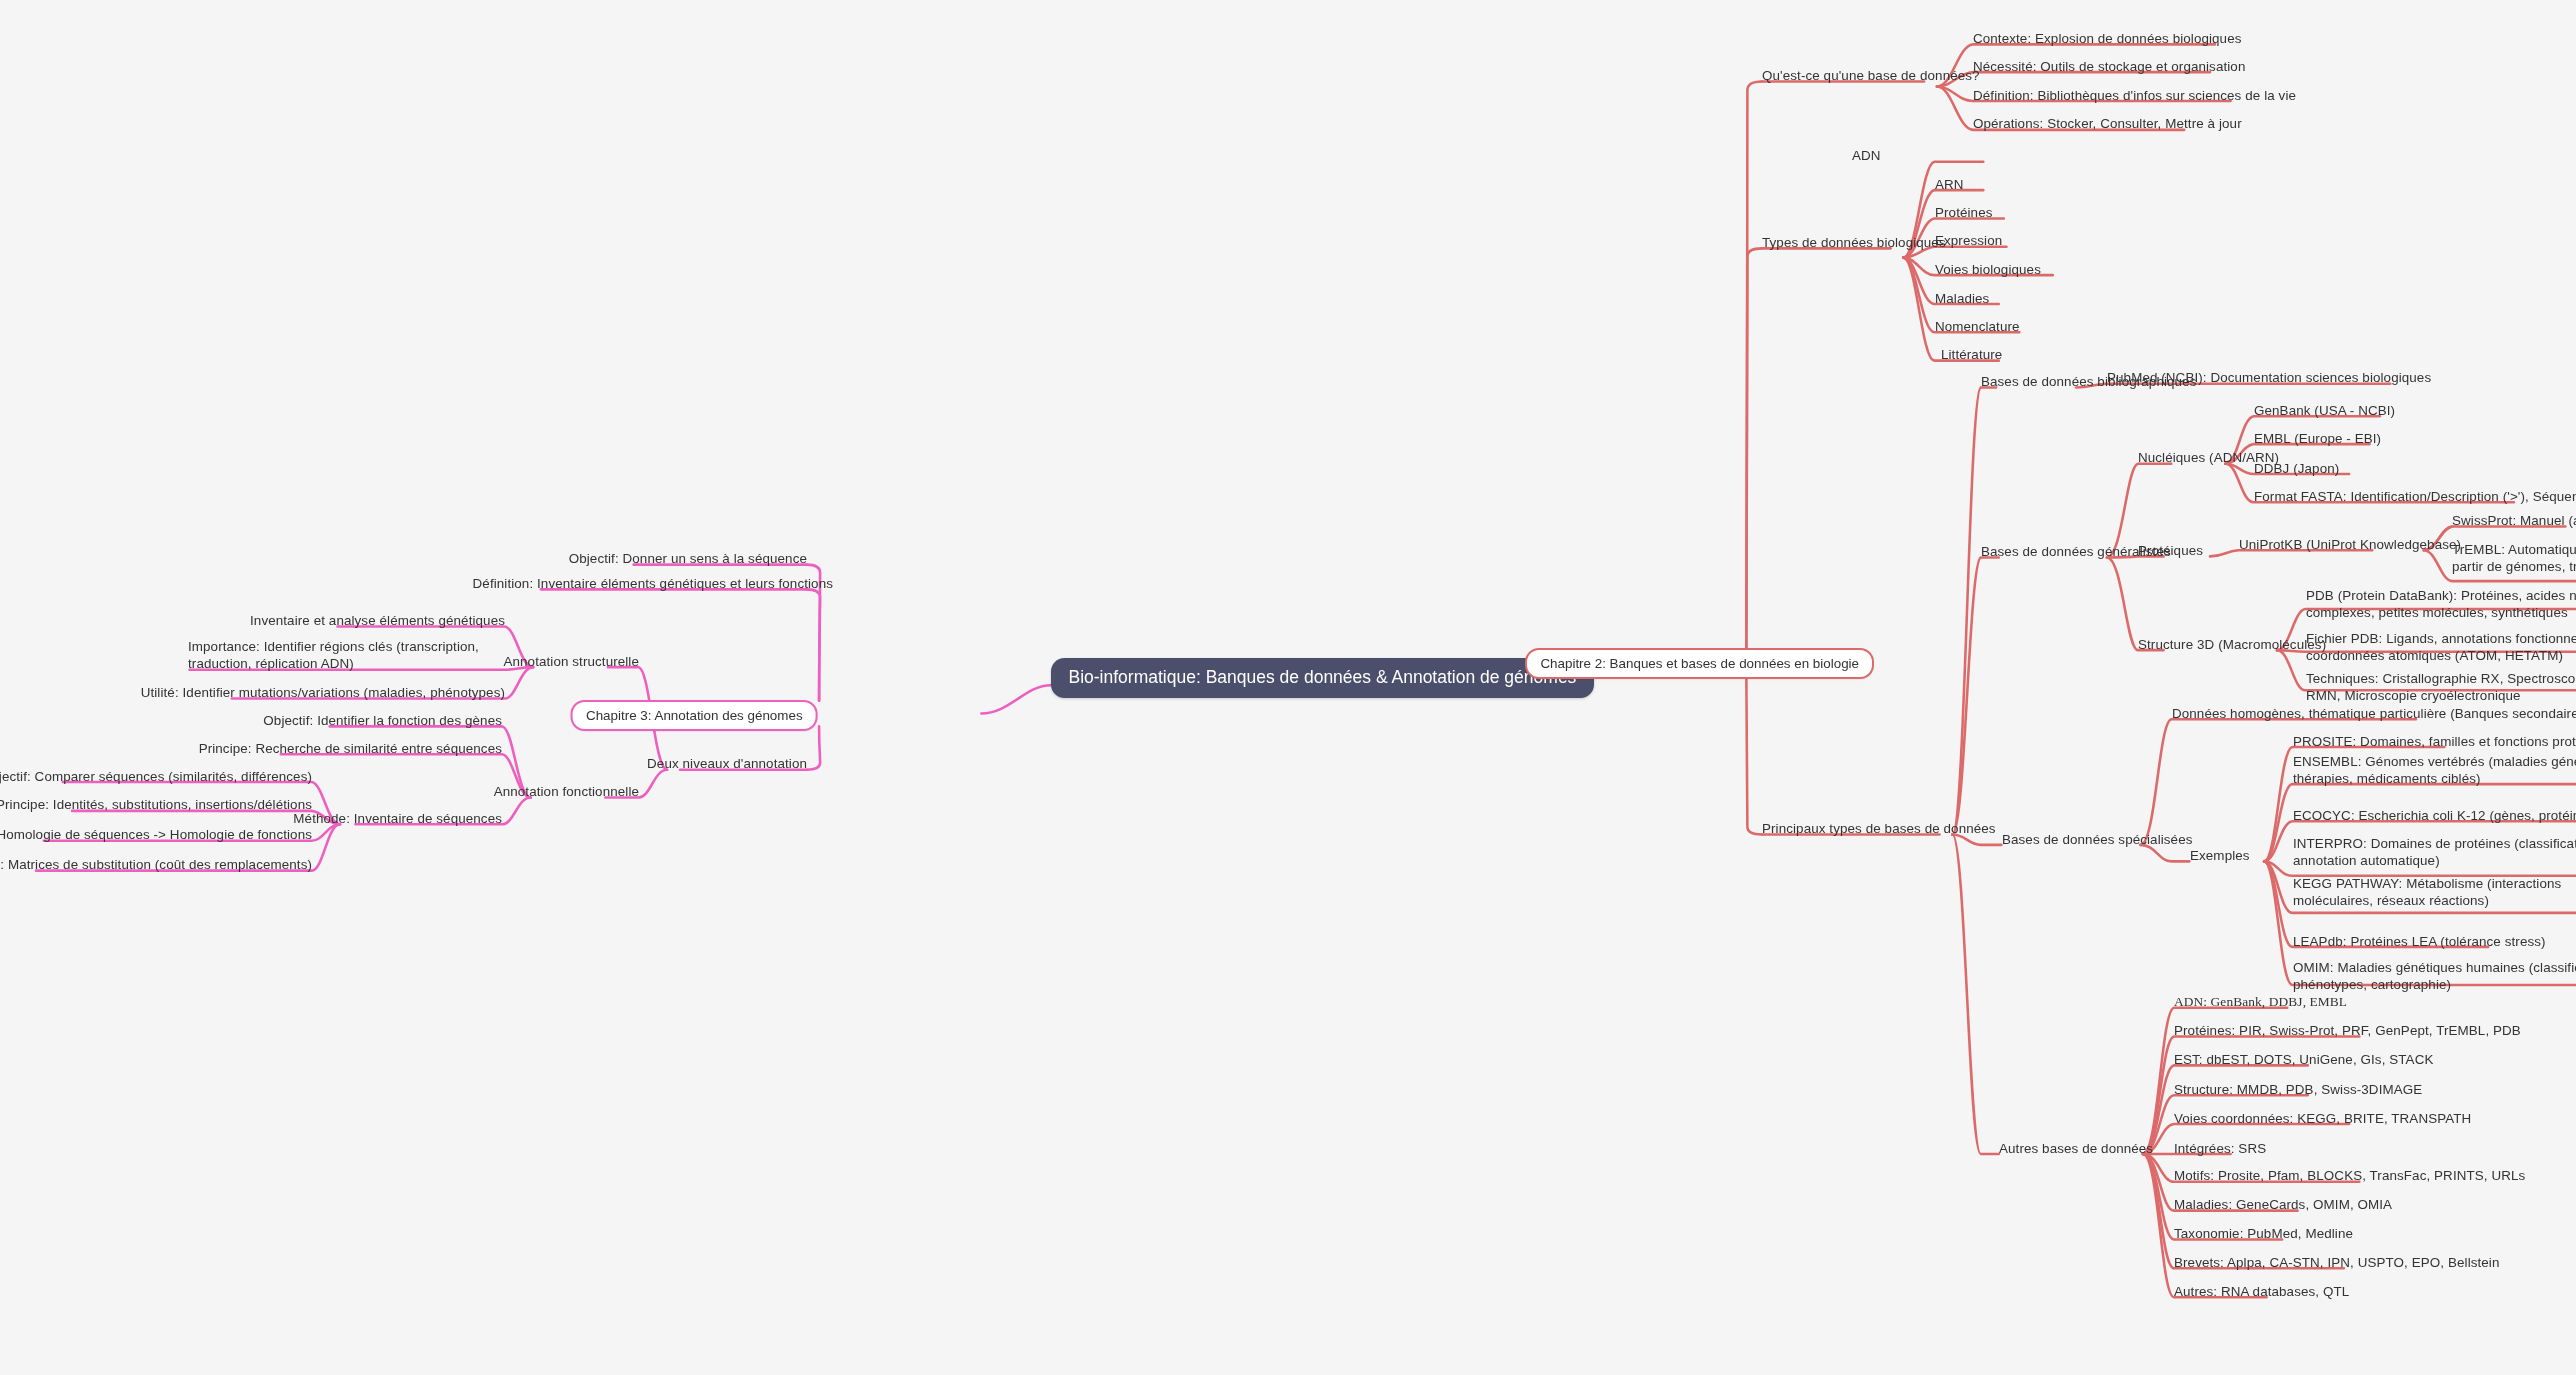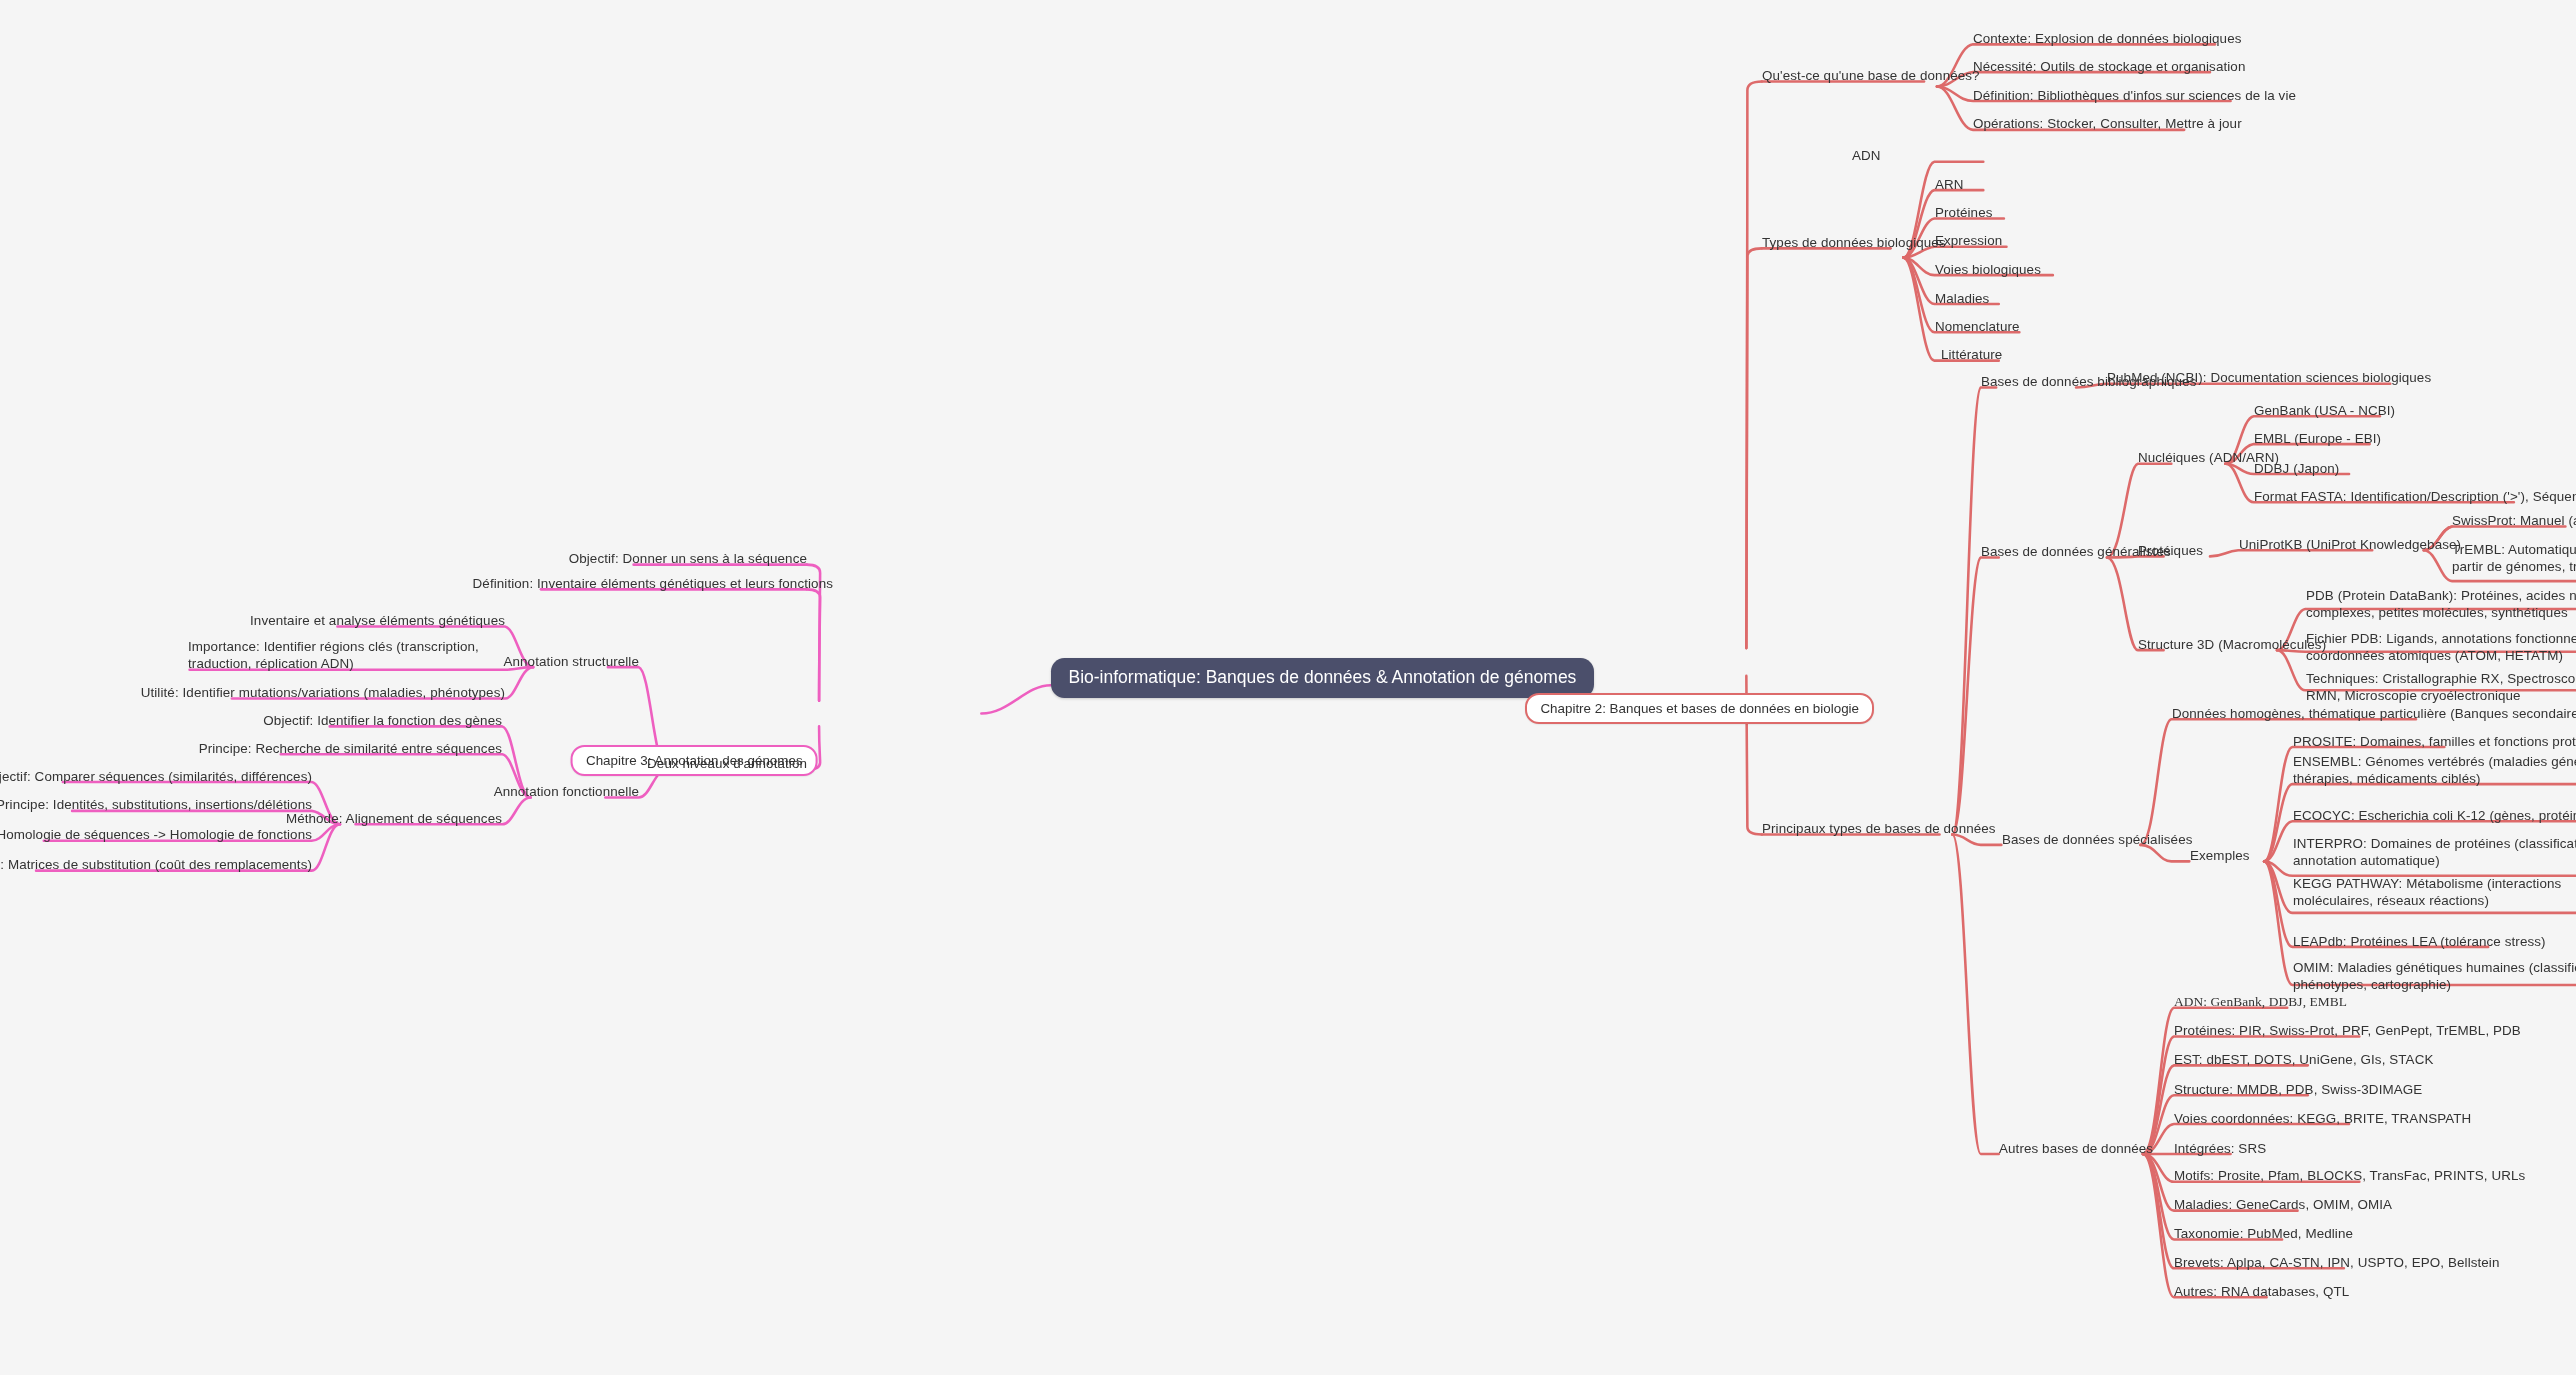--- a/index.html
+++ b/index.html
@@ -34,21 +34,20 @@
   }
   
   .pill{
     position:absolute;
     background:#ffffff;
     border-radius:14px;
     padding:6.2px 13.4px;
     font-size:13.4px;
     white-space:nowrap;
     box-shadow:0 0.5px 1.5px rgba(0,0,0,.10);
-    margin-top:45px;
   }
   .pill.red{border:2.1px solid #dd6a6a;}
   .pill.pink{border:2.1px solid #ee5fc0;}
 </style>
 </head>
 <body>
 
 <div id="canvas">
 
   <svg id="links" viewBox="0 0 5414 2669">
@@ -301,21 +300,21 @@
   <div class="node t" style="left:807px;top:755px;transform:translateX(-100%);">Deux niveaux d'annotation</div>
 
   <div class="node t" style="left:639px;top:653px;transform:translateX(-100%);">Annotation structurelle</div>
   <div class="node t" style="left:505px;top:612px;transform:translateX(-100%);">Inventaire et analyse éléments génétiques</div>
   <div class="node t wrap" style="left:505px;top:638px;width:317px;transform:translateX(-100%);">Importance: Identifier régions clés (transcription, traduction, réplication ADN)</div>
   <div class="node t" style="left:505px;top:684px;transform:translateX(-100%);">Utilité: Identifier mutations/variations (maladies, phénotypes)</div>
 
   <div class="node t" style="left:639px;top:783px;transform:translateX(-100%);">Annotation fonctionnelle</div>
   <div class="node t" style="left:502px;top:712px;transform:translateX(-100%);">Objectif: Identifier la fonction des gènes</div>
   <div class="node t" style="left:502px;top:740px;transform:translateX(-100%);">Principe: Recherche de similarité entre séquences</div>
-  <div class="node t" style="left:502px;top:810px;transform:translateX(-100%);">Méthode: Alignement de séquences</div>
+  <div class="node t" style="left:502px;top:810px;transform:translateX(-100%);">Méthode: Inventaire de séquences</div>
 
   <div class="node t" style="left:312px;top:768px;transform:translateX(-100%);">Objectif: Comparer séquences (similarités, différences)</div>
   <div class="node t" style="left:312px;top:796px;transform:translateX(-100%);">Principe: Identités, substitutions, insertions/délétions</div>
   <div class="node t" style="left:312px;top:826px;transform:translateX(-100%);">Révèle: Homologie de séquences -&gt; Homologie de fonctions</div>
   <div class="node t" style="left:312px;top:856px;transform:translateX(-100%);">Évaluation: Matrices de substitution (coût des remplacements)</div>
 
 </div>
 
 
 </body></html>

